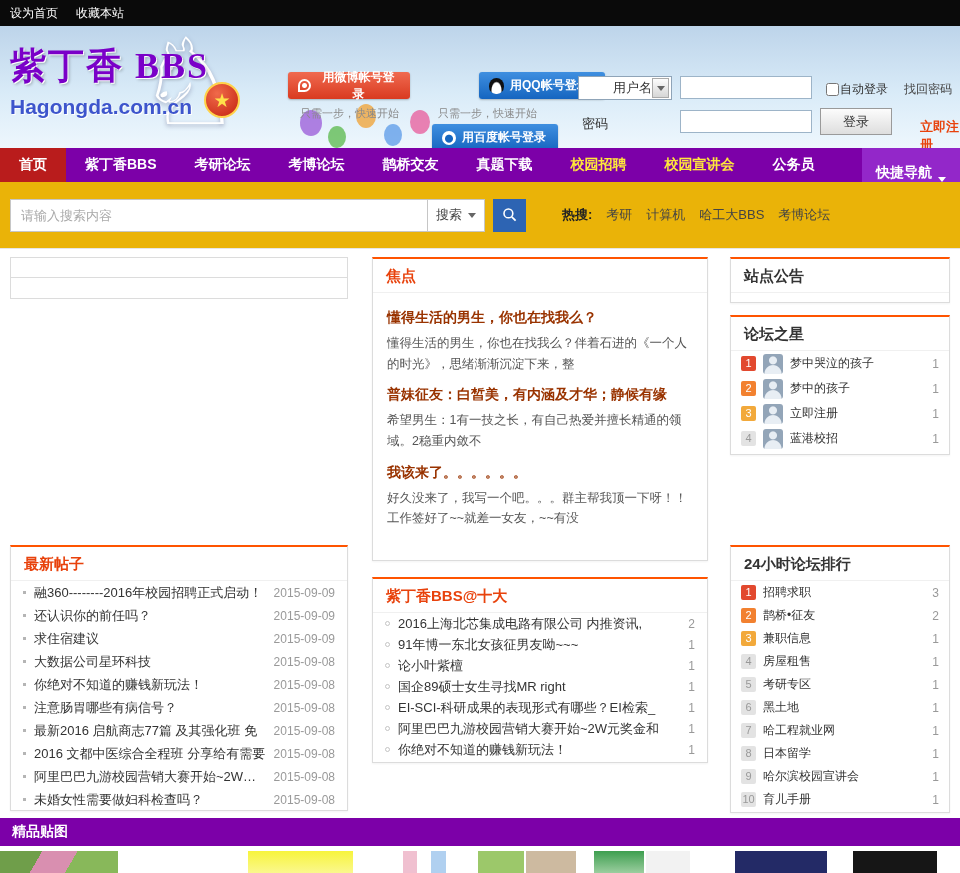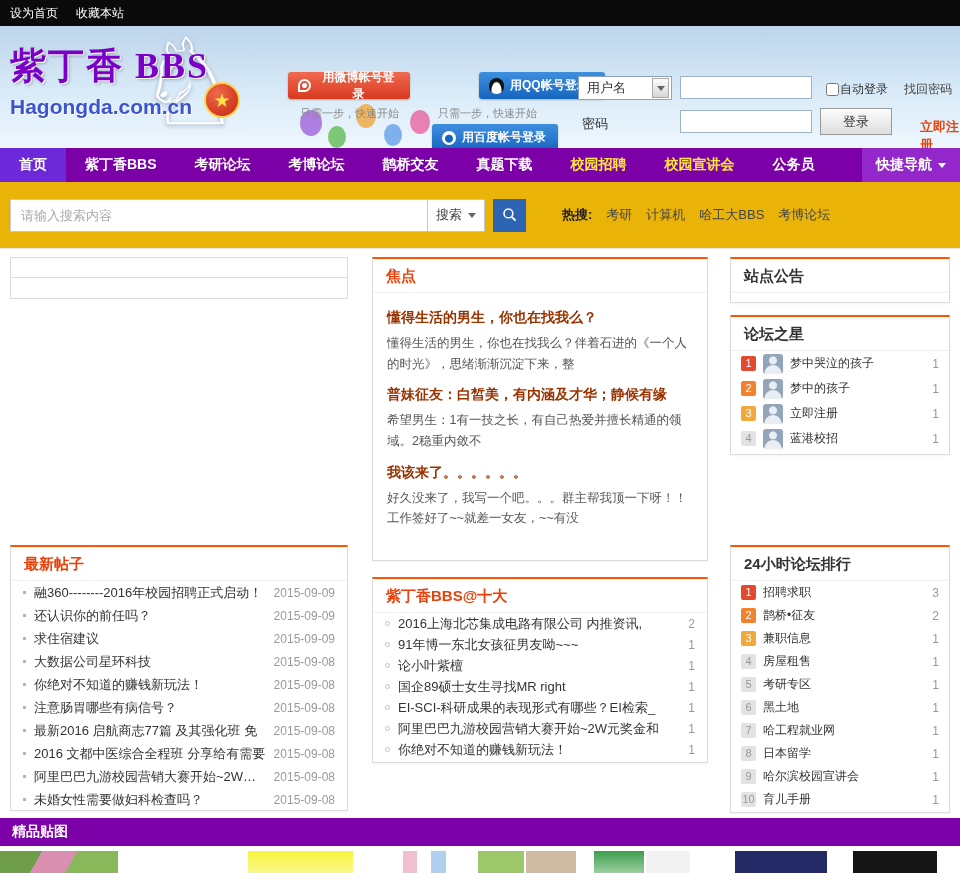--- a/index.html
+++ b/index.html
@@ -39,38 +39,38 @@
   .btn-weibo{left:288px;top:46px;width:122px;background:linear-gradient(#f06a50,#d93a20);}
   .btn-qq{left:432px;top:46px;width:126px;background:linear-gradient(#3f8fe0,#1565c0);margin-left:47px;}
   .btn-baidu{left:432px;top:98px;width:126px;background:linear-gradient(#3f8fe0,#1565c0);}
   .ico-weibo{width:13px;height:13px;border:2px solid #fff;border-radius:50% 50% 50% 0;background:radial-gradient(circle at 50% 50%,#fff 0 2px,transparent 3px);flex:none;}
   .ico-qq{width:15px;height:16px;border-radius:50% 50% 46% 46%;background:radial-gradient(ellipse at 50% 78%,#fff 0 4.5px,transparent 5.5px),#101010;flex:none;}
   .ico-baidu{width:14px;height:14px;border-radius:50%;background:radial-gradient(circle at 50% 55%,#1565c0 0 3.5px,transparent 4.5px),#fff;flex:none;}
   .sns-hint{position:absolute;font-size:11px;color:#8a8a8a;}
   .hint-weibo{left:300px;top:80px;}
   .hint-qq{left:438px;top:80px;}
 
-  .fselect{position:absolute;left:578px;top:50px;width:94px;height:24px;background:#fff;border:1px solid #8fa4b8;display:flex;align-items:center;justify-content:space-between;padding:0 2px 0 8px;font-size:13px;cursor:pointer;}
+  .fselect{position:absolute;left:578px;top:50px;width:94px;height:24px;background:#fff;border:1px solid #8fa4b8;display:flex;align-items:center;justify-content:flex-end;padding:0 2px 0 8px;font-size:13px;cursor:pointer;}
   .fselect .arrowbox{width:17px;height:20px;background:linear-gradient(#fdfdfd,#d6d6d6);border:1px solid #aaa;display:flex;align-items:center;justify-content:center;}
   .tinput{position:absolute;width:132px;height:23px;border:1px solid #9db4c8;background:#fff;padding:0 5px;font-size:13px;}
   .inp-user{left:680px;top:50px;}
   .inp-pass{left:680px;top:84px;}
   .chk{position:absolute;left:822px;top:54px;width:13px;height:13px;}
   .lbl-auto{position:absolute;left:840px;top:55px;font-size:12px;color:#333;}
   .lnk-forgot{position:absolute;left:904px;top:55px;font-size:12px;color:#444;}
   .lbl-pass{position:absolute;left:582px;top:89px;font-size:13px;color:#333;}
   .login-btn{position:absolute;left:820px;top:82px;width:72px;height:27px;background:linear-gradient(#fcfcfc,#dedede);border:1px solid #9a9a9a;font-size:13px;color:#333;cursor:pointer;}
   .lnk-register{position:absolute;left:904px;top:92px;font-size:13px;font-weight:bold;color:var(--accent-red,#e8420c);margin-left:16px;}
 
   
   .nav{height:34px;background:var(--purple,#7c00a8);display:flex;align-items:stretch;}
   .nav-item{display:flex;align-items:center;padding:0 19px;color:#fff;font-size:14px;font-weight:bold;}
-  .nav-item.active{background:#6d28d9;}
+  .nav-item.active{background:#b91c1c;}
   .nav-item.hl{color:#ffe83a;}
-  .quick-nav{margin-left:auto;width:98px;display:flex;align-items:center;justify-content:center;gap:6px;background:#9327c9;color:#fff;font-size:14px;font-weight:bold;cursor:pointer;}
+  .quick-nav{margin-left:auto;width:98px;display:flex;align-items:flex-end;justify-content:center;gap:6px;background:#9327c9;color:#fff;font-size:14px;font-weight:bold;cursor:pointer;}
   .caret{width:0;height:0;border-left:4px solid transparent;border-right:4px solid transparent;border-top:5px solid #fff;display:inline-block;}
   .caret.dark{border-top-color:#666;}
 
   
   .searchbar{height:67px;background:#eab308;border-bottom:1px solid #e6e6e6;display:flex;align-items:center;padding:16px 10px;}
   .search-input{width:418px;height:33px;border:1px solid #c6c6c6;padding:0 10px;font-size:13px;color:#333;}
   .search-input::placeholder{color:#a9a9a9;}
   .scope{width:57px;height:33px;border:1px solid #c6c6c6;border-left:none;display:flex;align-items:center;justify-content:center;gap:6px;font-size:13px;color:#444;background:#fff;cursor:pointer;}
   .search-btn{width:33px;height:33px;margin-left:8px;background:var(--blue,#2d64b3);border:none;display:flex;align-items:center;justify-content:center;cursor:pointer;}
   .hot{margin-left:36px;display:flex;align-items:center;gap:14px;font-size:13px;}

